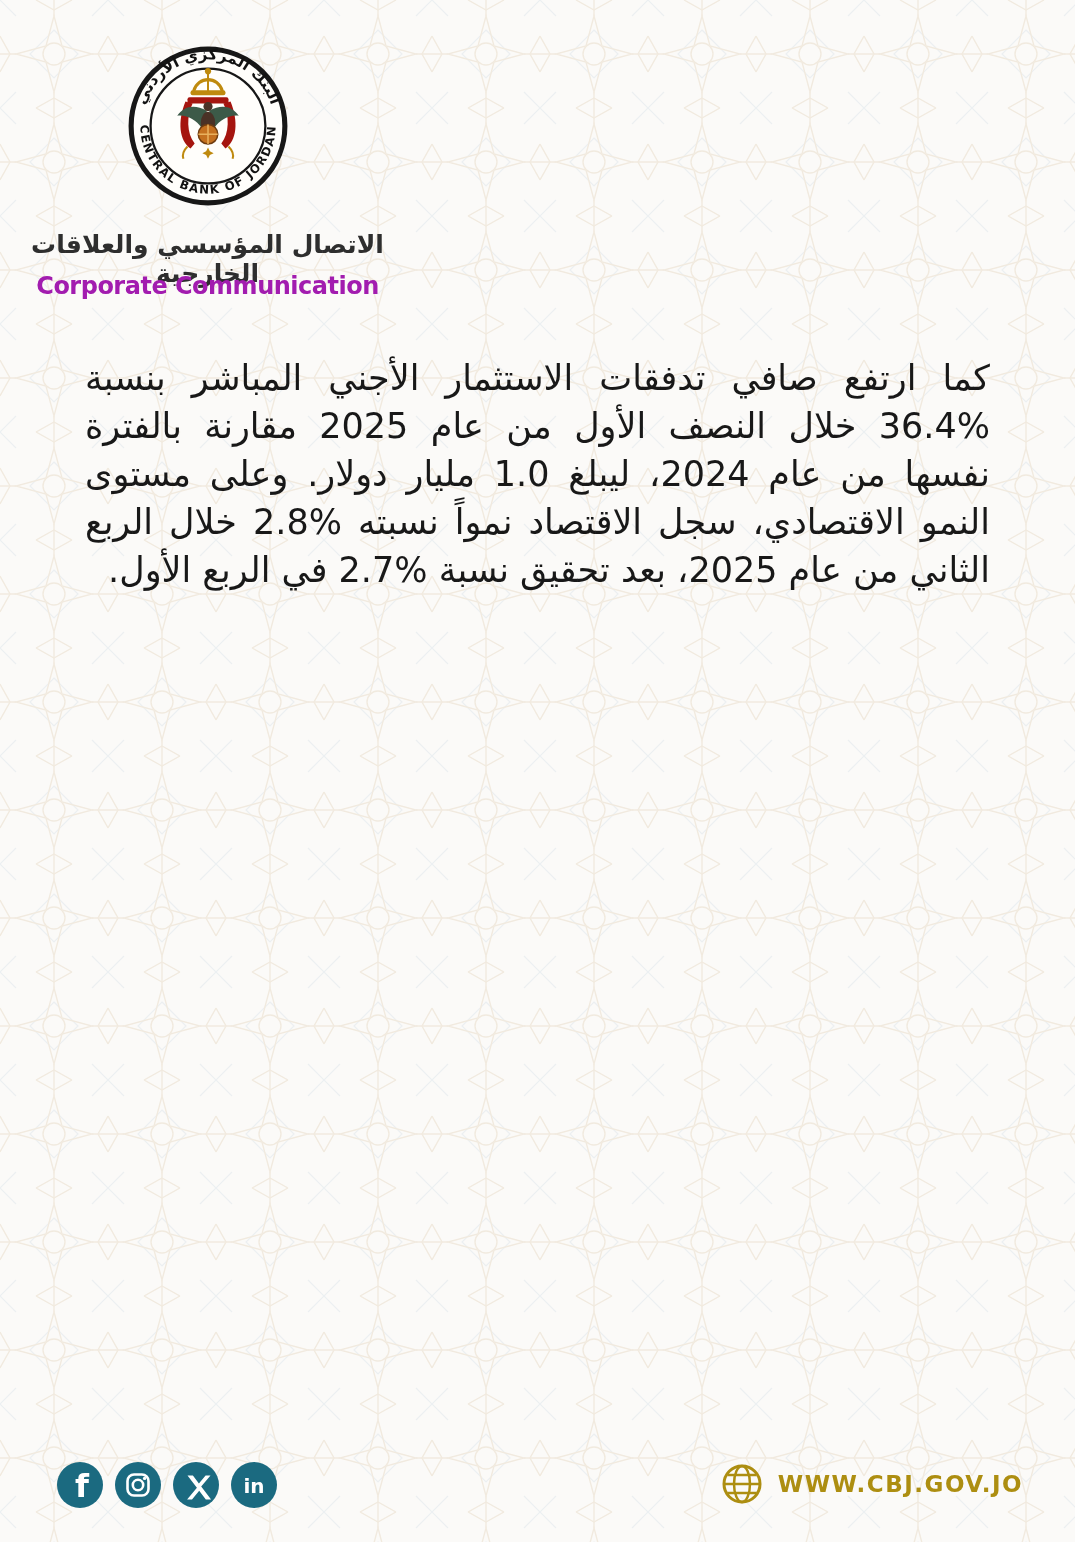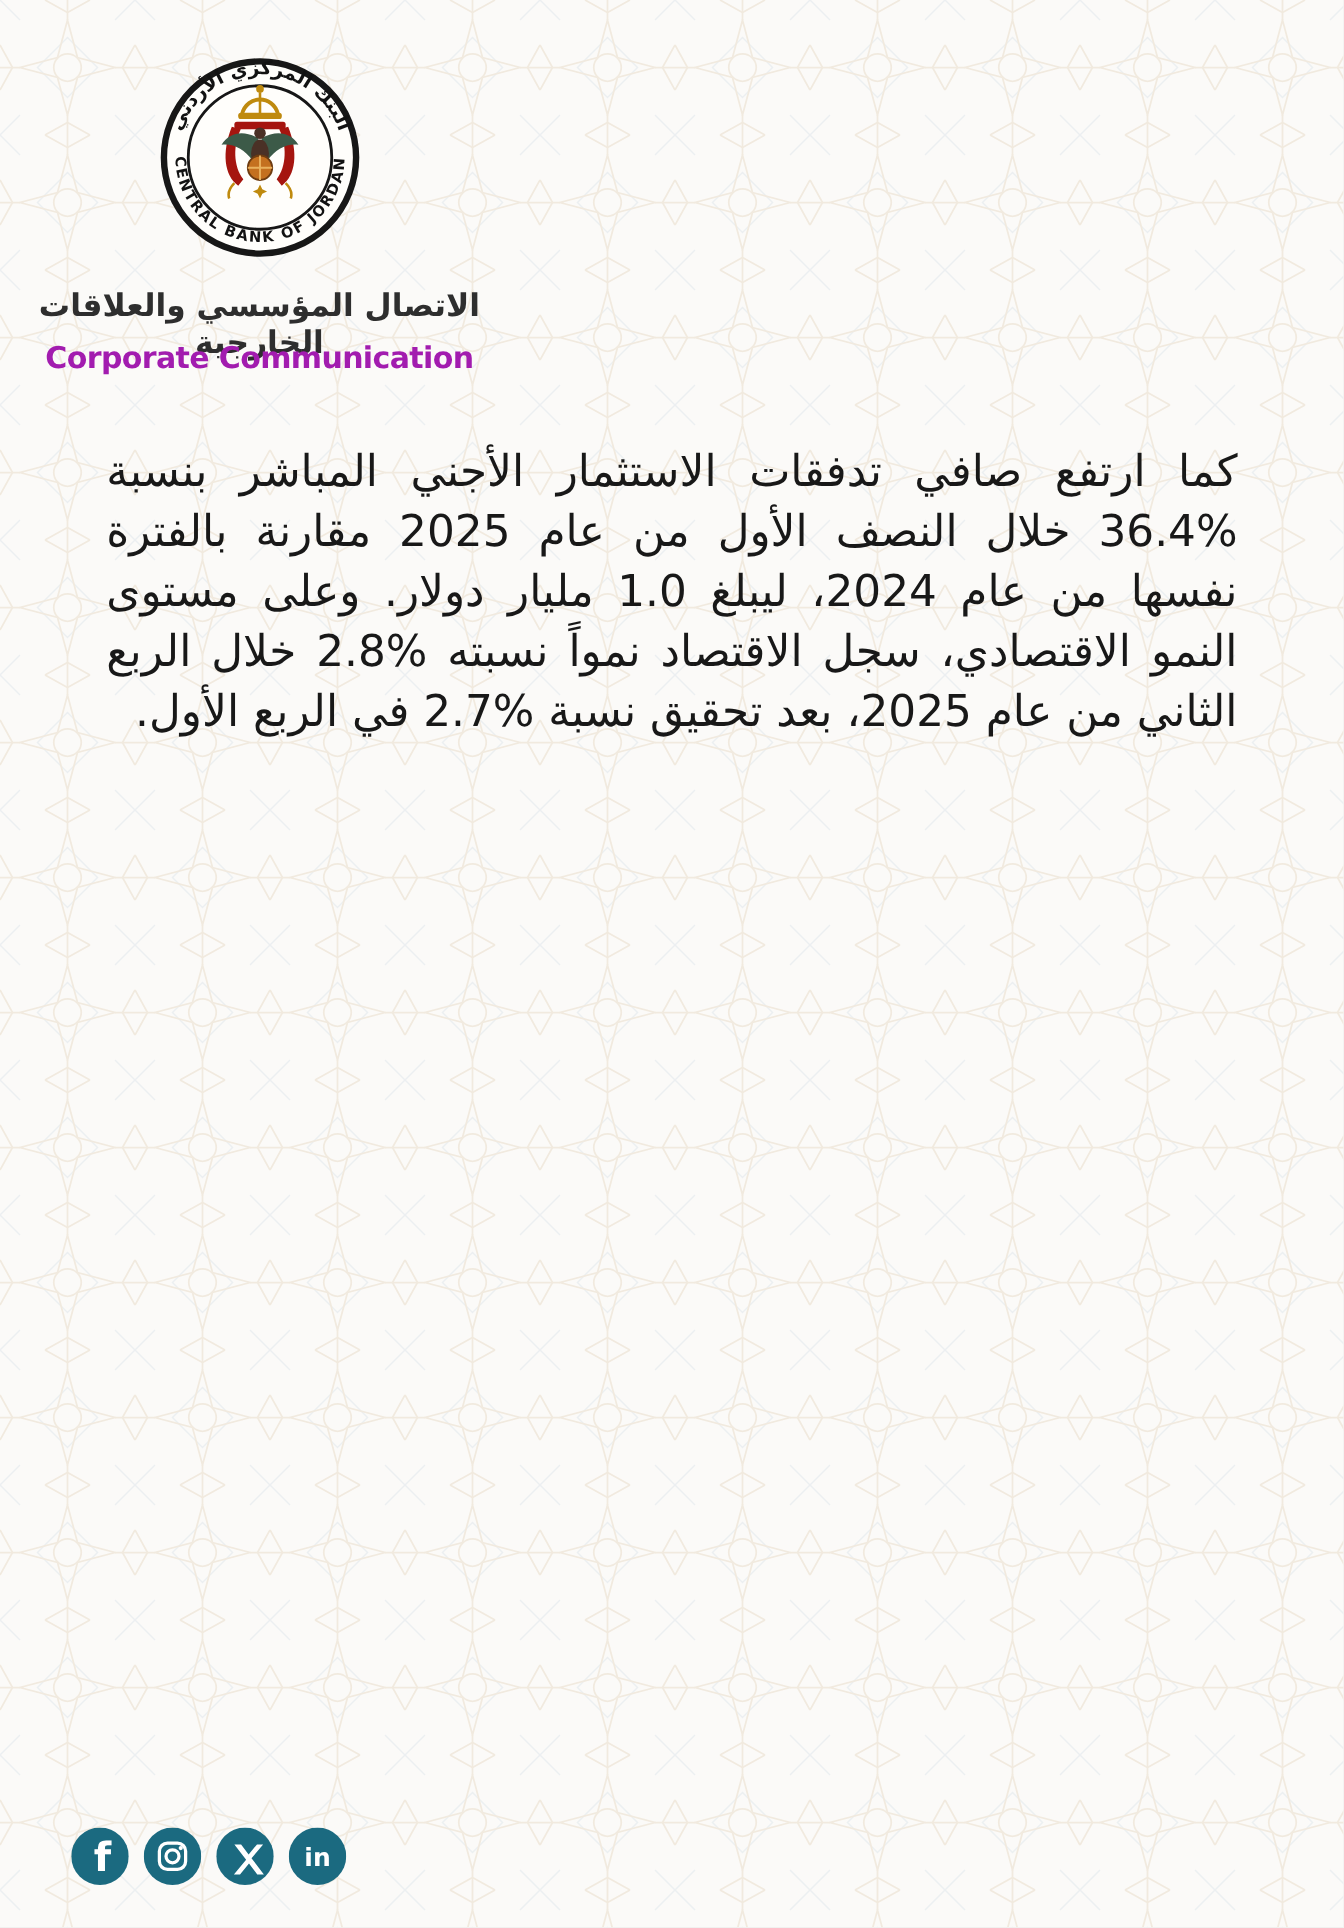--- a/index.html
+++ b/index.html
@@ -189,14 +189,24 @@
       </svg>
     </div>
     <div class="sicon">
       <svg viewBox="0 0 46 46" xmlns="http://www.w3.org/2000/svg">
         <circle class="s-bg" cx="23" cy="23" r="23"></circle>
         <text class="s-glyph" x="23" y="30.5" font-size="20" text-anchor="middle">in</text>
       </svg>
     </div>
   </div>
 
+  <div class="layer website">
+    <span class="globe">
+      <svg viewBox="0 0 44 44" xmlns="http://www.w3.org/2000/svg">
+        <circle class="g-stroke" cx="22" cy="22" r="18" stroke-width="3"></circle>
+        <ellipse class="g-stroke" cx="22" cy="22" rx="8" ry="18" stroke-width="2.5"></ellipse>
+        <path class="g-stroke" d="M4 22 h36 M7.5 13 h29 M7.5 31 h29" stroke-width="2.5"></path>
+      </svg>
+    </span>
+    <span class="site-url">WWW.CBJ.GOV.JO</span>
+  </div>
 
 </div>
 
 </body></html>

